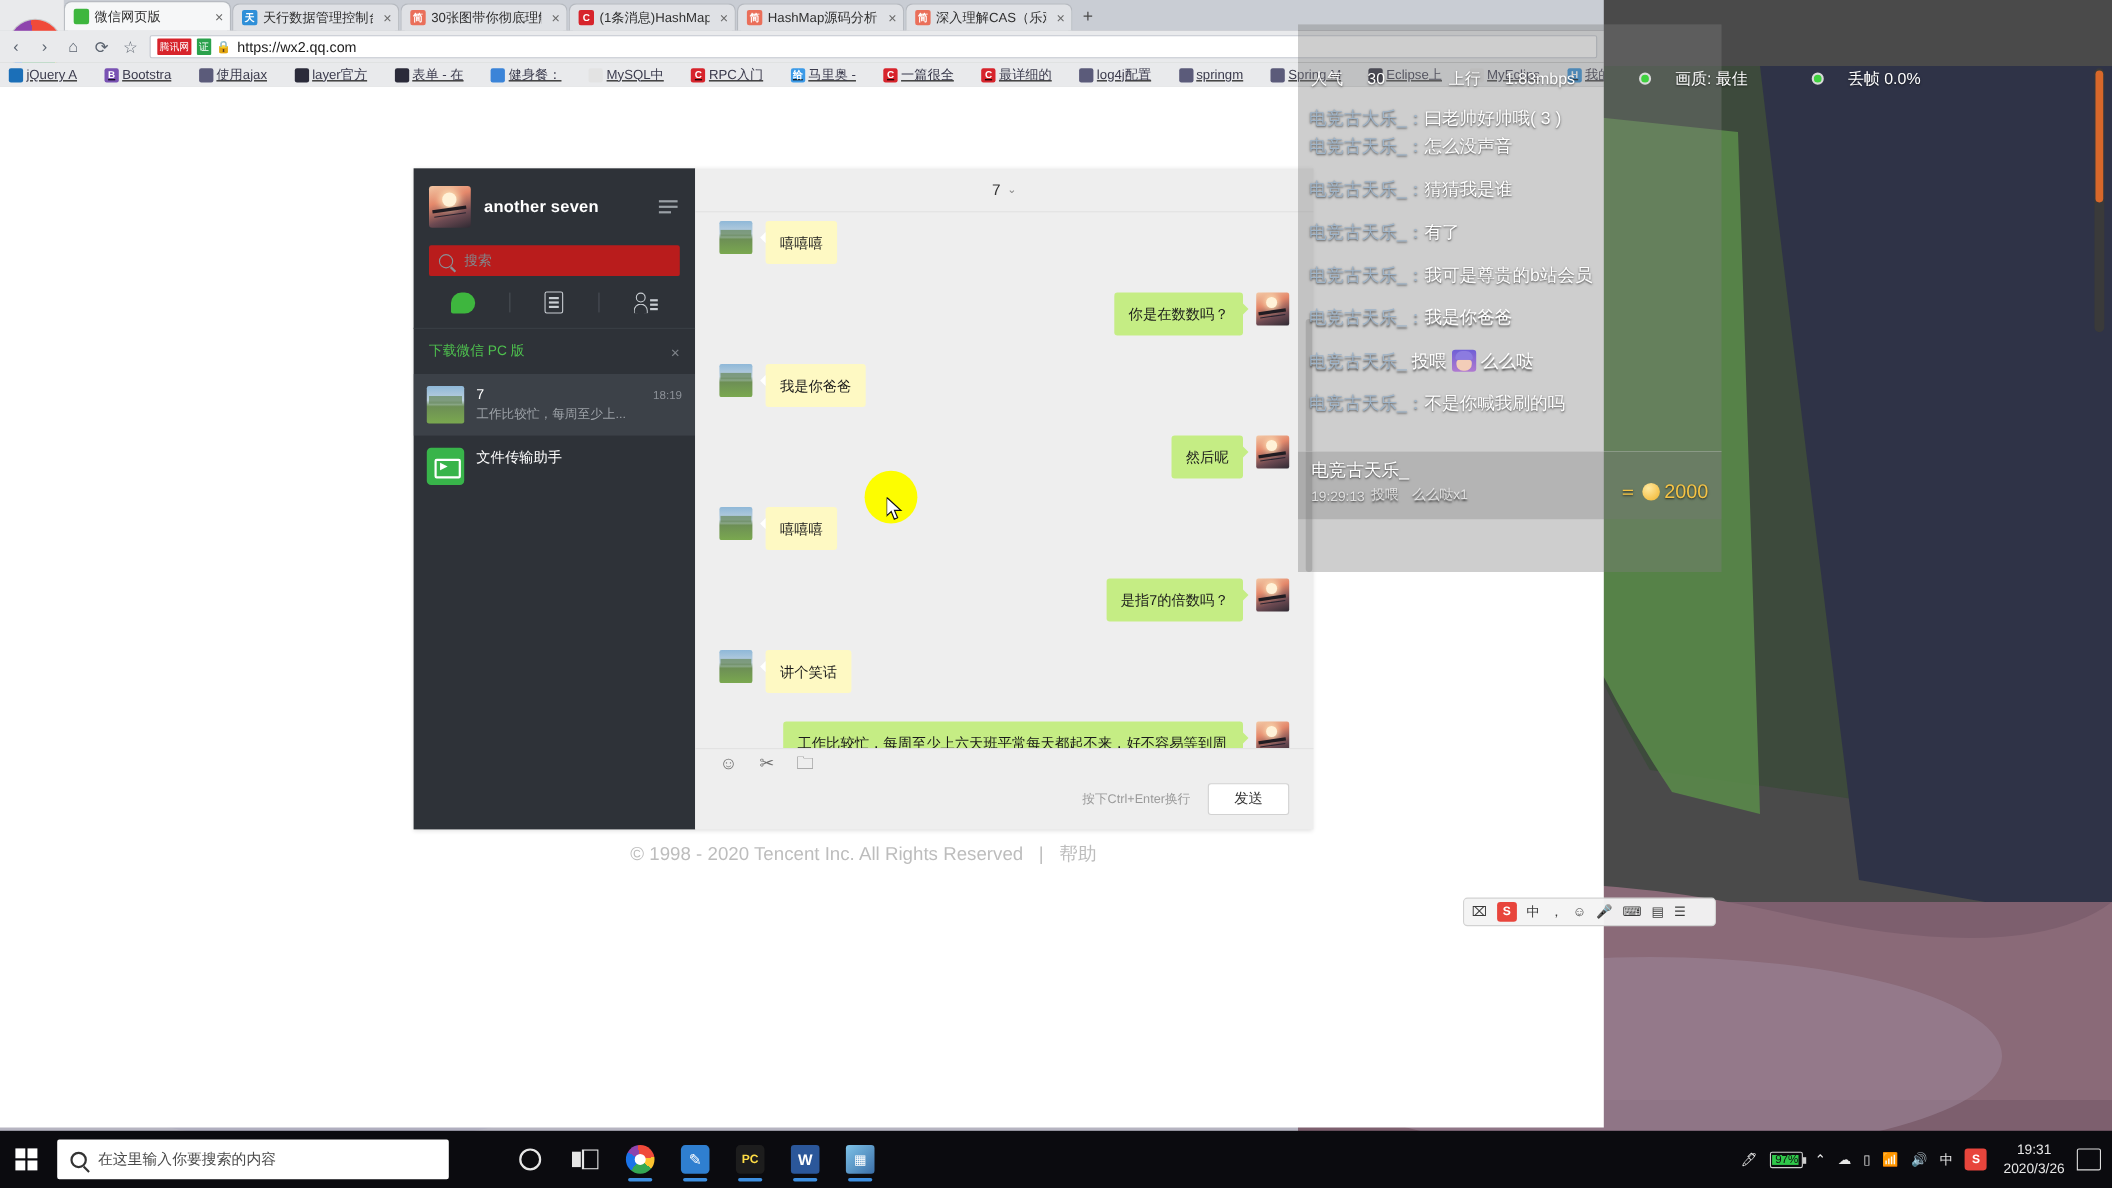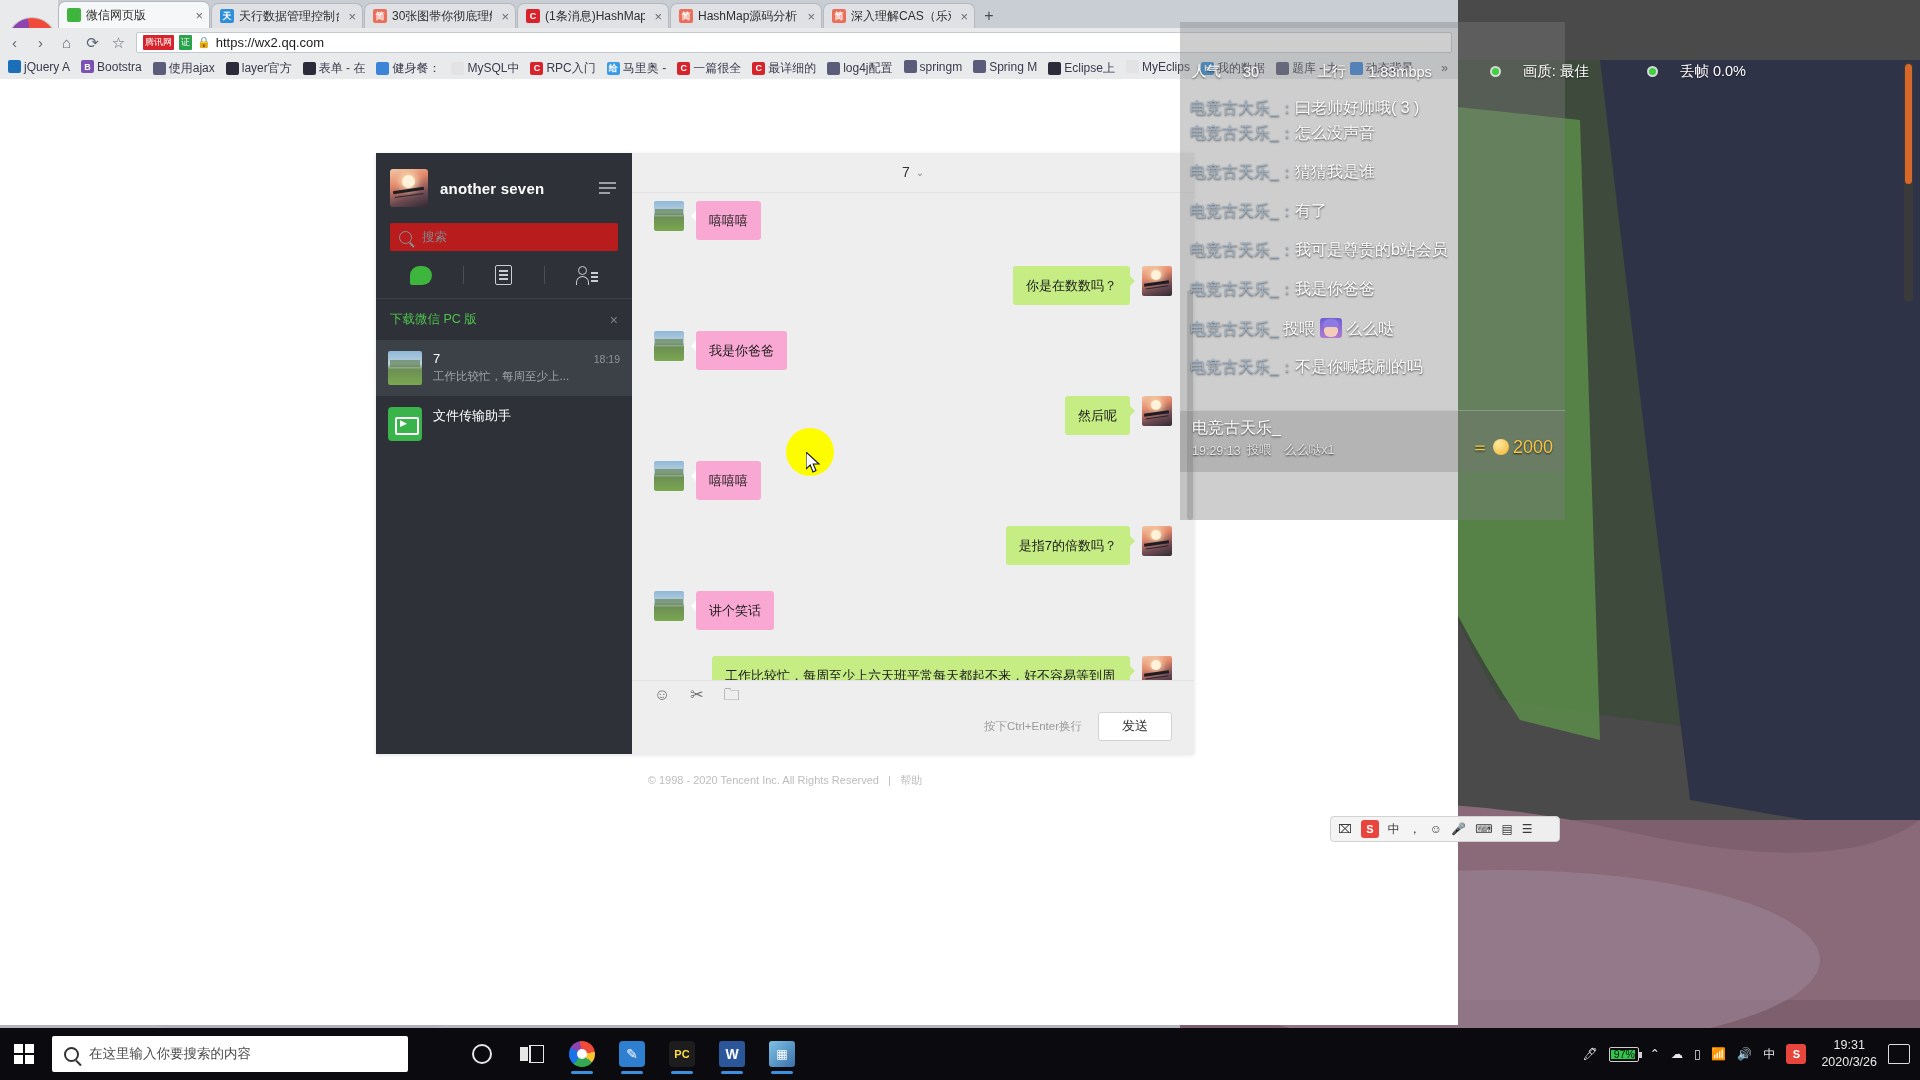--- a/index.html
+++ b/index.html
@@ -137,21 +137,21 @@
   .ava.other:after{ content:""; position:absolute; left:1px; top:8px; width:28px; height:6px;
      background:#5d7f4d; opacity:.65; }
   .ava.me { background:linear-gradient(160deg,#f3c9a6 0%,#e4876a 35%,#6d4a52 70%,#2f2a33 100%);
      position:relative; overflow:hidden; }
   .ava.me:before{ content:""; position:absolute; left:9px; top:4px; width:10px; height:10px;
      border-radius:50%; background:#fff2d8; box-shadow:0 0 6px 2px rgba(255,235,190,.8); }
   .ava.me:after{ content:""; position:absolute; left:2px; top:16px; width:25px; height:2.5px;
      background:#201c22; transform:rotate(-8deg); box-shadow:0 4px 0 -1px #2a2430; }
   .bub { position:relative; max-width:418px; padding:9px 13px; font-size:13px; color:#1a1a1a;
          line-height:1.62; border-radius:3px; }
-  .bub.l { background:#f9a8d4; margin-left:12px; }
+  .bub.l { background:#fef9c3; margin-left:12px; }
   .bub.r { background:#c5ed84; margin-right:12px; }
   .bub.l:before{ content:""; position:absolute; left:-5px; top:10px; border:5px solid transparent;
      border-right-color:#fff; border-left:0; }
   .bub.r:after{ content:""; position:absolute; right:-5px; top:10px; border:5px solid transparent;
      border-left-color:#c5ed84; border-right:0; }
   .msg.right { justify-content:flex-end; }
 
   .wx-toolbar { height:34px; border-top:1px solid #e2e2e2; display:flex; align-items:center;
                 gap:20px; padding:0 22px; }
   .tb-ic { color:#6f6f6f; font-size:16px; line-height:1; }
@@ -160,21 +160,21 @@
              gap:16px; padding:0 22px 10px 22px; }
   .wx-tip { font-size:11.5px; color:#9a9a9a; }
   .wx-send { width:74px; height:29px; border:1px solid #d2d2d2; background:#fff; border-radius:3px;
              font-size:13px; color:#333; font-family:inherit; cursor:pointer; }
 
   .wx-scroll { position:absolute; right:1px; top:47px; width:6px; height:380px; }
   .wx-scroll i { position:absolute; left:0; top:90px; width:6px; height:230px; background:#c6c6c6;
                  border-radius:3px; display:block; }
 
   .wx-copy { position:absolute; left:0; bottom:-34px; width:818px; text-align:center;
-             font-size:11px; color:#bdbdbd; }
+             font-size:17px; color:#bdbdbd; }
   .wx-copy a { color:#bdbdbd; text-decoration:none; }
 
   
   #cursor-hl { position:absolute; left:786px; top:428px; width:48px; height:48px;
                border-radius:50%; background:#fdfd00; }
   #cursor-arrow { position:absolute; left:806px; top:452px; width:0; height:0; }
   #cursor-arrow svg { position:absolute; left:0; top:0; }
 
   
   #live { position:absolute; left:1180px; top:22px; width:740px; height:800px; overflow:hidden; }
@@ -328,21 +328,21 @@
     <span class="navbtn">☆</span>
     <div class="omnibox">
       <span class="badge-red">腾讯网</span>
       <span class="badge-grn">证</span>
       <span class="lock">🔒</span>
       <span>https://wx2.qq.com</span>
     </div>
   </div>
 
   <div class="bookmarks">
-    <div id="bm-container" style="display:flex;align-items:flex-start;gap:3px;">
+    <div id="bm-container" style="display:flex;align-items:center;gap:17px;text-decoration:underline;">
         <div class="bm">
           <span class="bi" style="background: rgb(27, 111, 184);"></span>
           <span>jQuery A</span>
         </div>
         <div class="bm">
           <span class="bi" style="background: rgb(121, 82, 179);">B</span>
           <span>Bootstra</span>
         </div>
         <div class="bm">
           <span class="bi" style="background: rgb(91, 91, 122);"></span>

